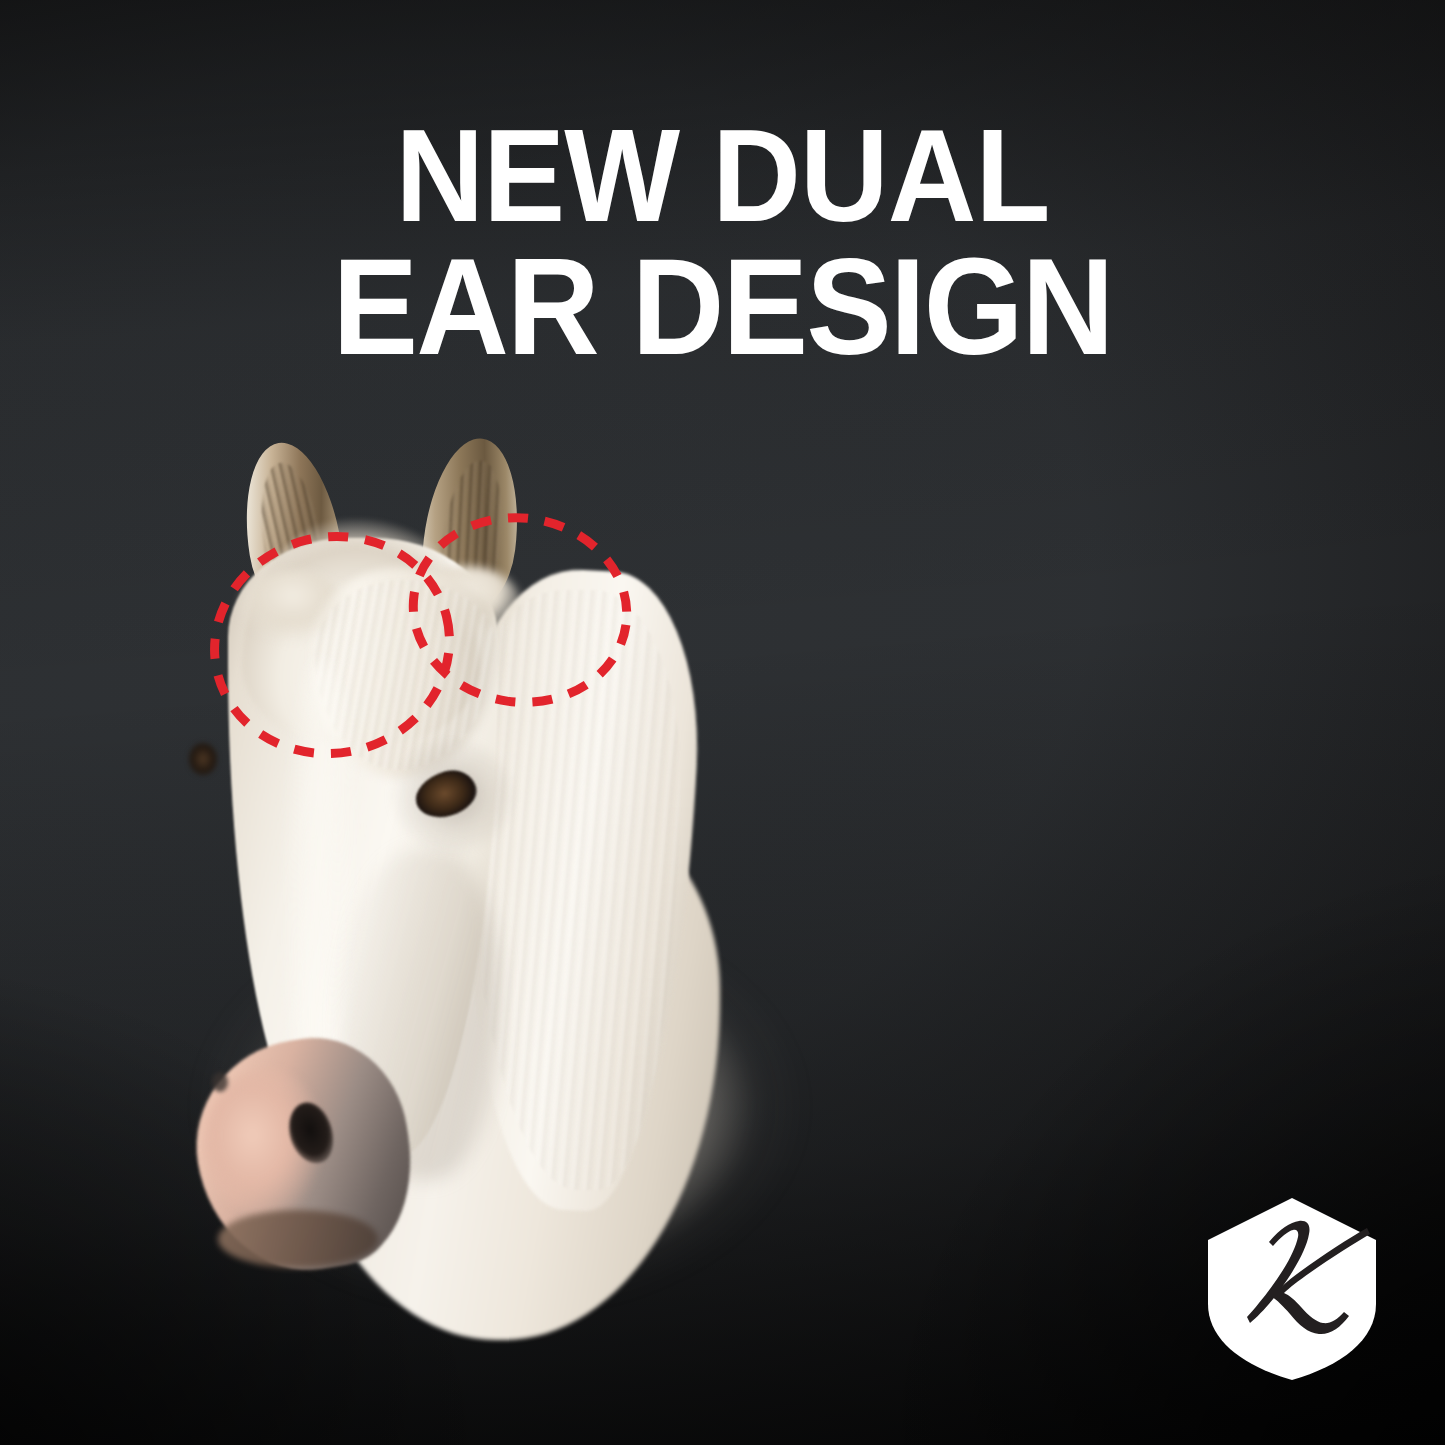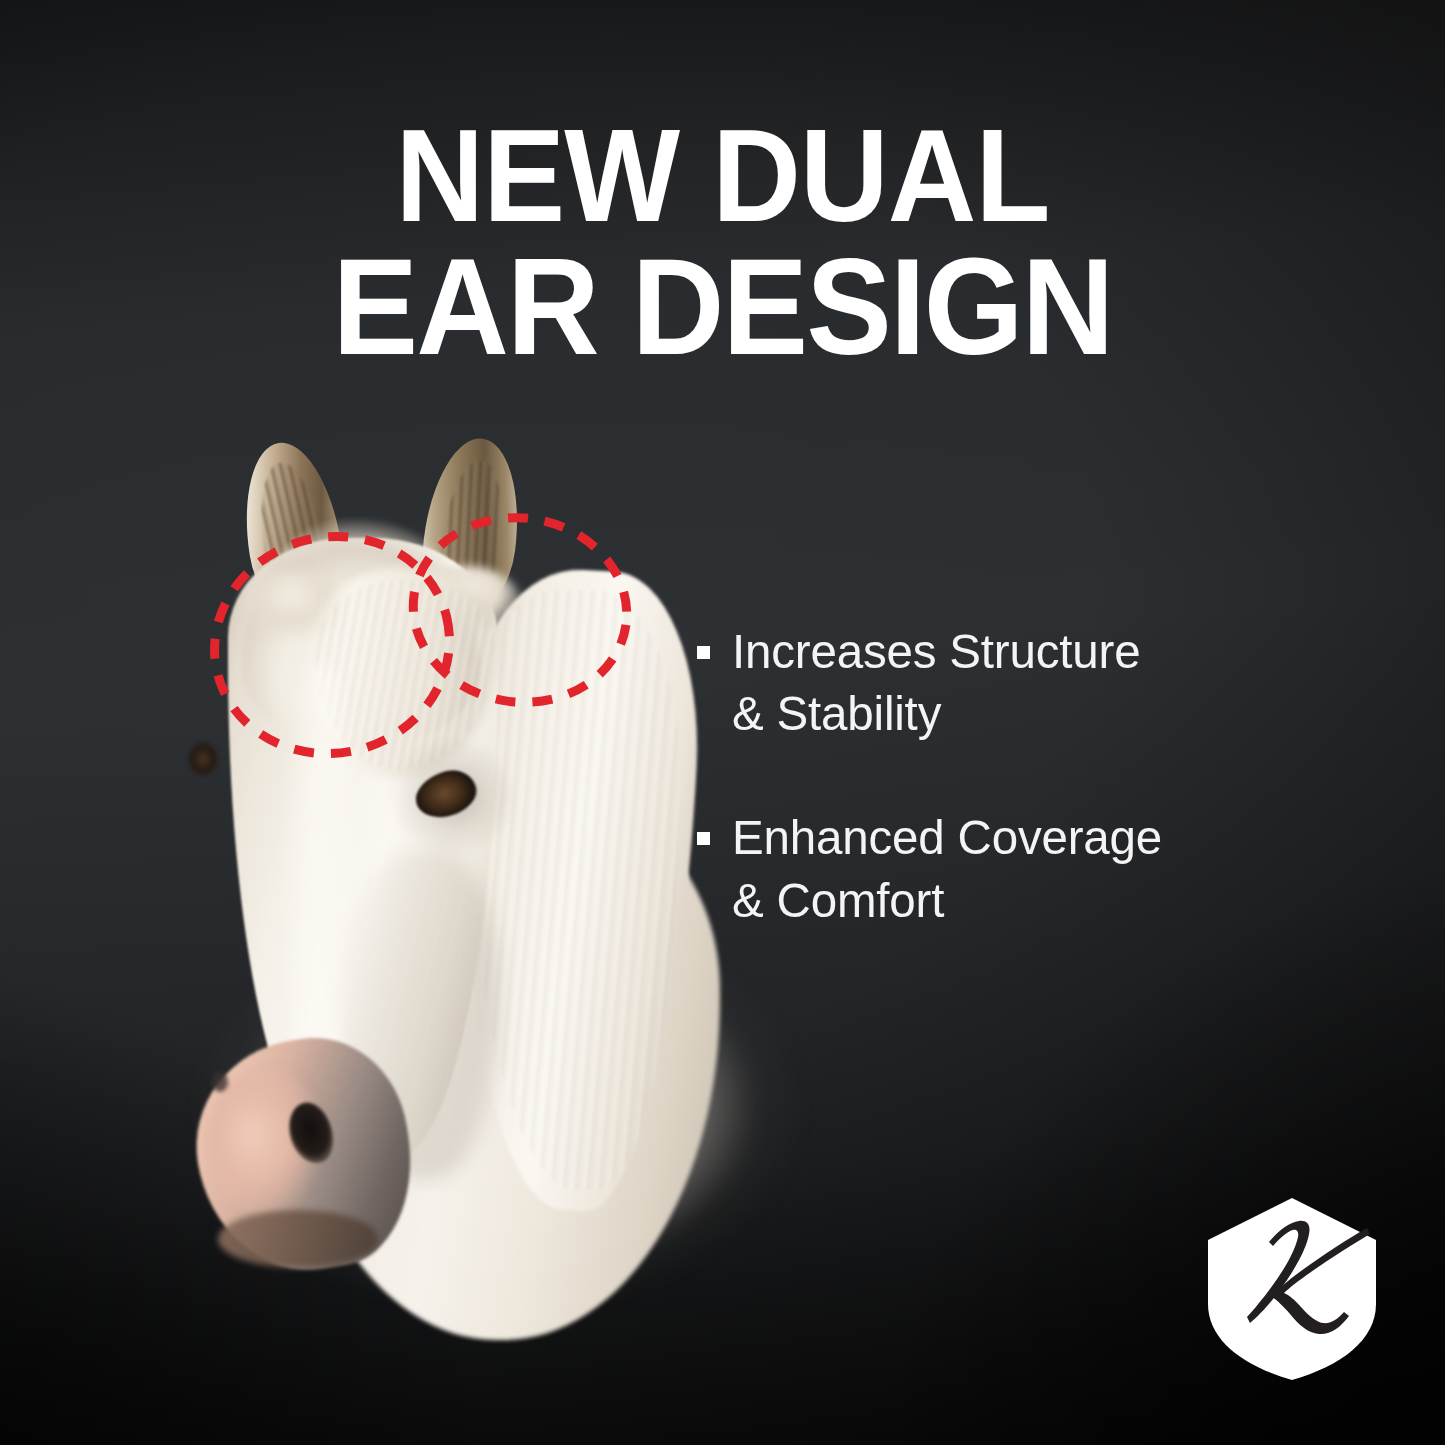--- a/index.html
+++ b/index.html
@@ -452,36 +452,20 @@
     <div class="nostril"></div>
     <div class="nostril-sm"></div>
     <div class="chin"></div>
   </div>
 
   <svg class="annot" viewBox="0 0 660 930">
     <ellipse cx="172" cy="225" rx="118" ry="108" fill="none" stroke="#e2242c" stroke-width="9" stroke-dasharray="20 17" stroke-linecap="butt" transform="rotate(-14 172 225)"></ellipse>
     <ellipse cx="360" cy="190" rx="107" ry="92" fill="none" stroke="#e2242c" stroke-width="9" stroke-dasharray="20 17" stroke-linecap="butt" transform="rotate(8 360 190)"></ellipse>
   </svg>
 
-  <div class="bullets">
-    <div class="bullet-row">
-      <span class="bullet-marker"></span>
-      <span class="bullet-text">
-        <span>Increases Structure</span><br>
-        <span>&amp; Stability</span>
-      </span>
-    </div>
-    <div class="bullet-row">
-      <span class="bullet-marker"></span>
-      <span class="bullet-text">
-        <span>Enhanced Coverage</span><br>
-        <span>&amp; Comfort</span>
-      </span>
-    </div>
-  </div>
 
   <svg class="logo" viewBox="0 0 178 186">
     <path d="M89 2 L173 44 L173 108 C173 144 138 170 89 184 C40 170 5 144 5 108 L5 44 Z" fill="#ffffff"></path>
     <g fill="#231f20">
       <path d="M44 121 C54 110 68 93 80 74 C88 61 93 50 95 41 C96 36 94 33 90 34 C85 35 78 41 70 50 L66 46
                C76 34 87 26 96 25 C104 24 108 29 106 38 C104 50 96 66 84 84 C72 102 58 118 47 127 Z"></path>
       <path d="M167 38 C150 48 128 62 108 76 C95 85 86 92 81 97 C86 99 92 104 98 111
                C106 120 113 126 120 127 C127 128 134 124 141 116 L146 120
                C137 132 127 139 116 138 C105 137 96 129 87 118 C80 110 74 104 69 101
                C73 95 83 86 98 75 C120 59 146 42 164 32 Z"></path>

